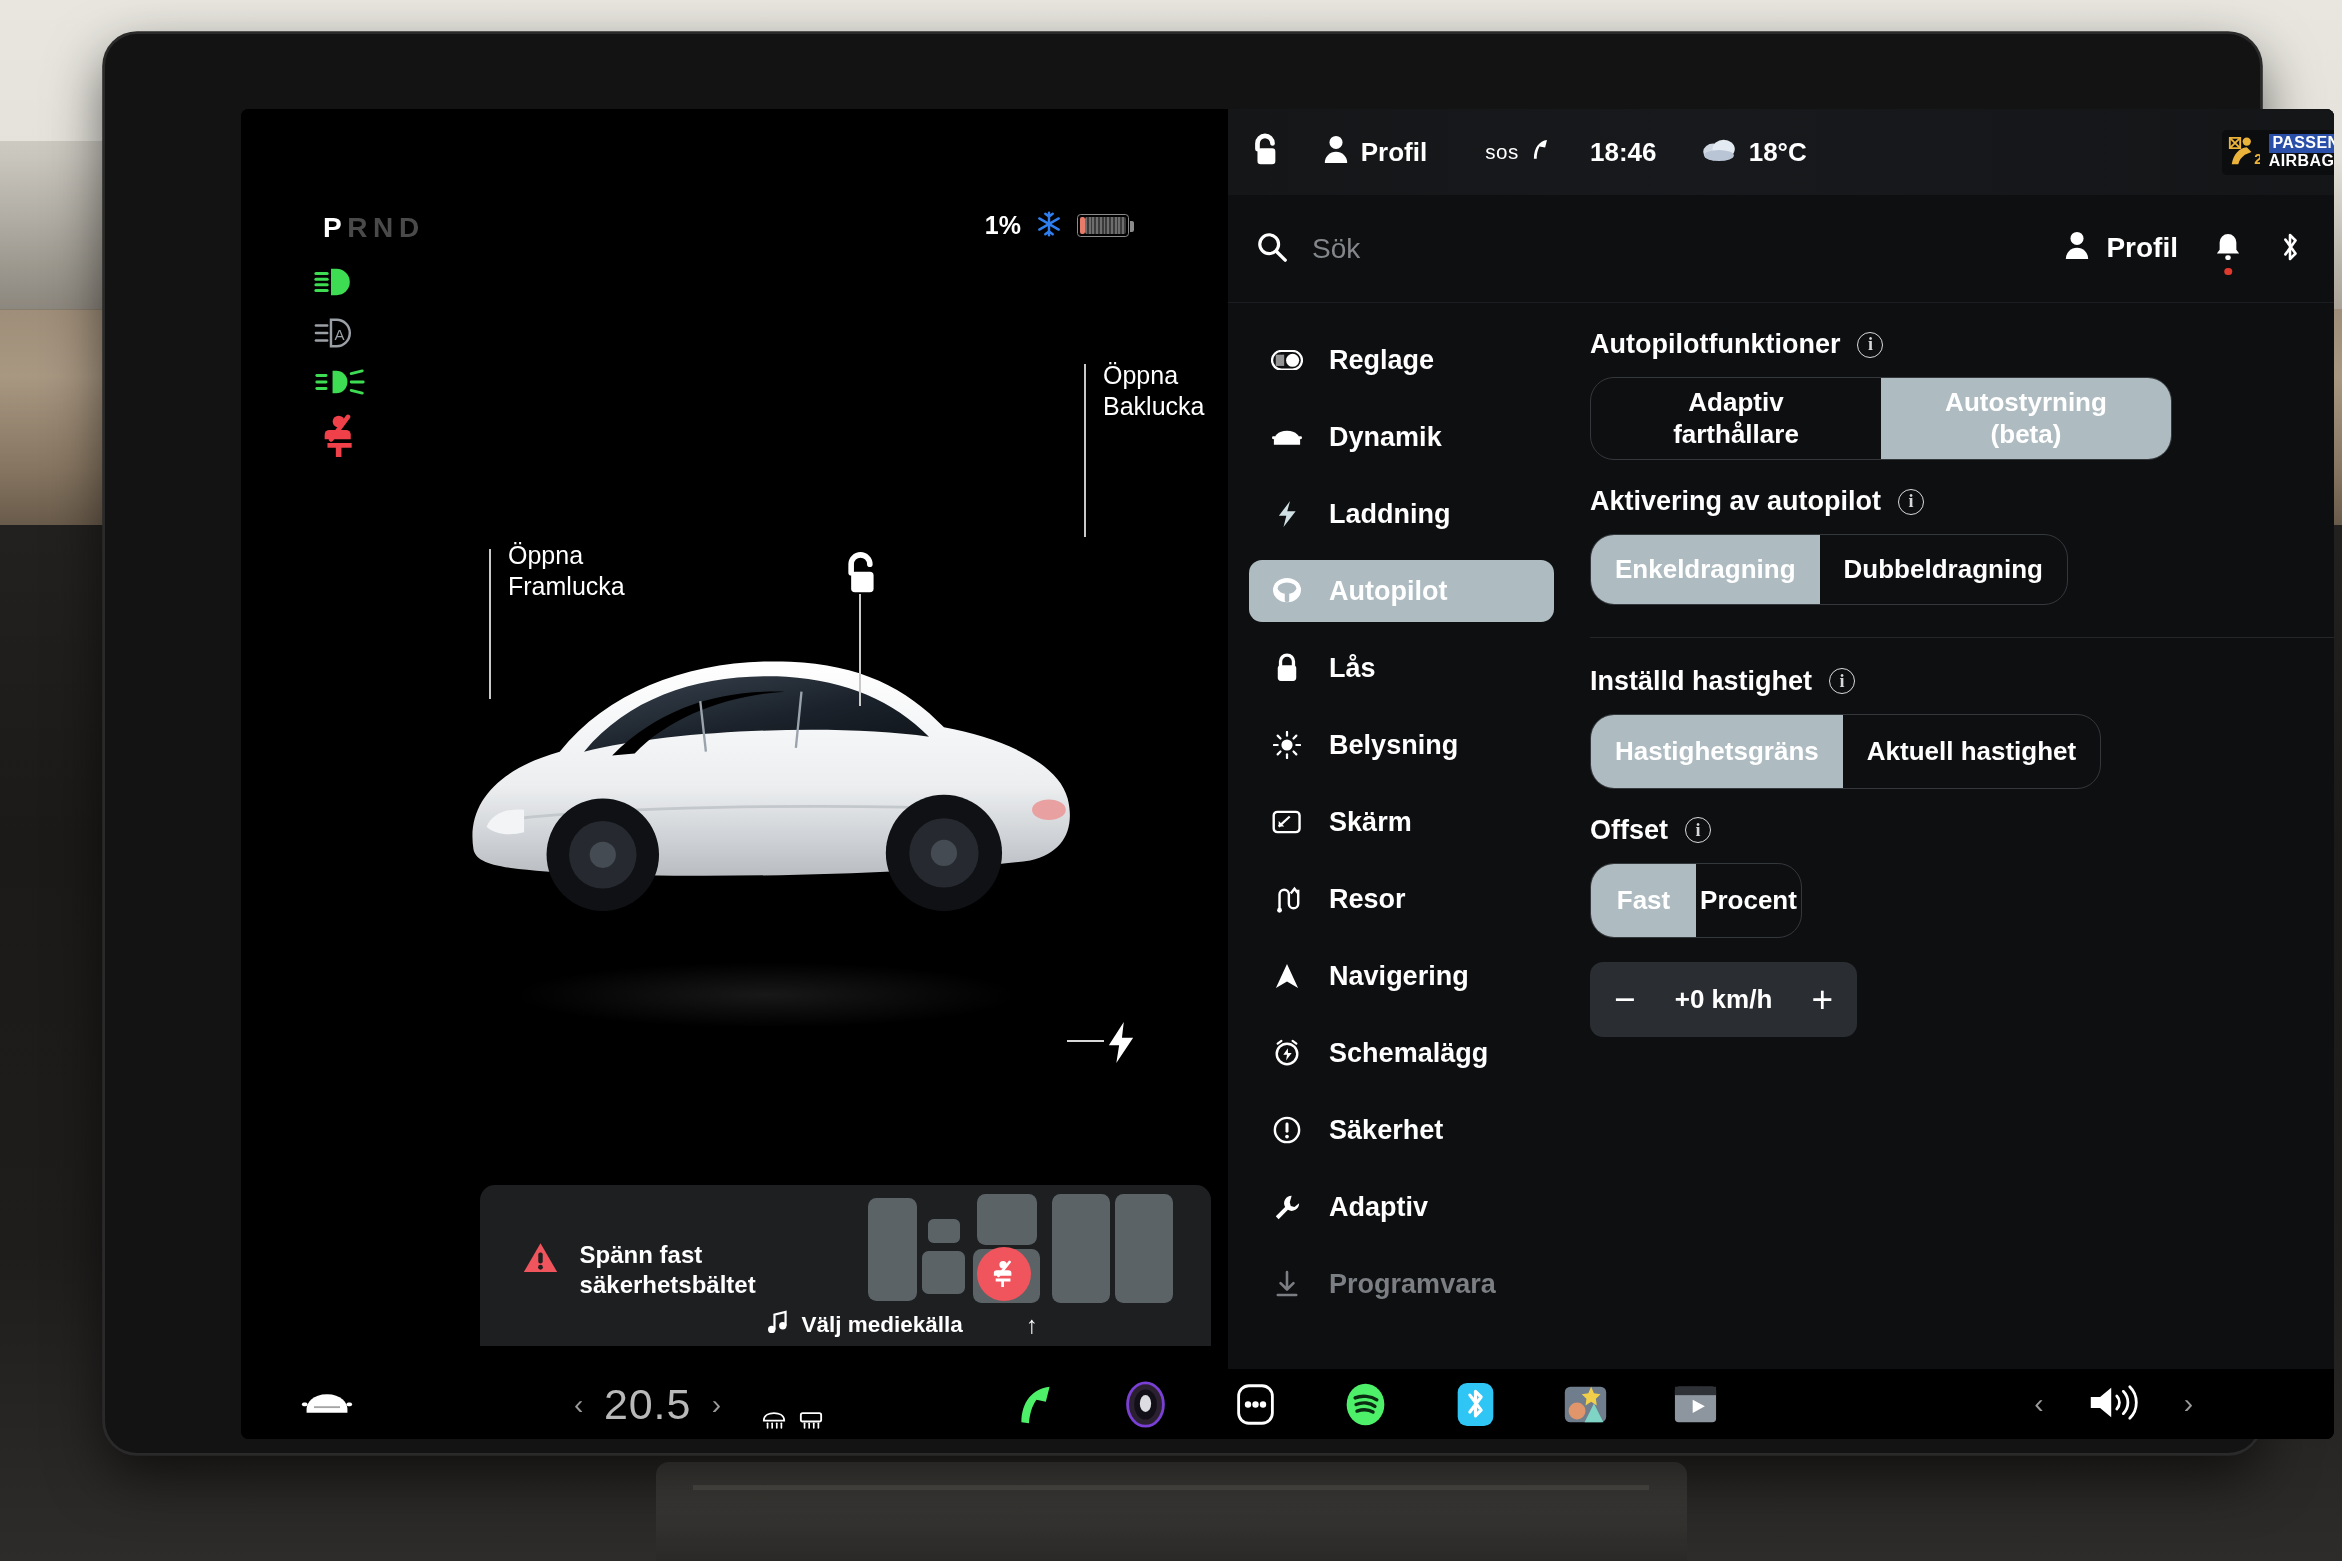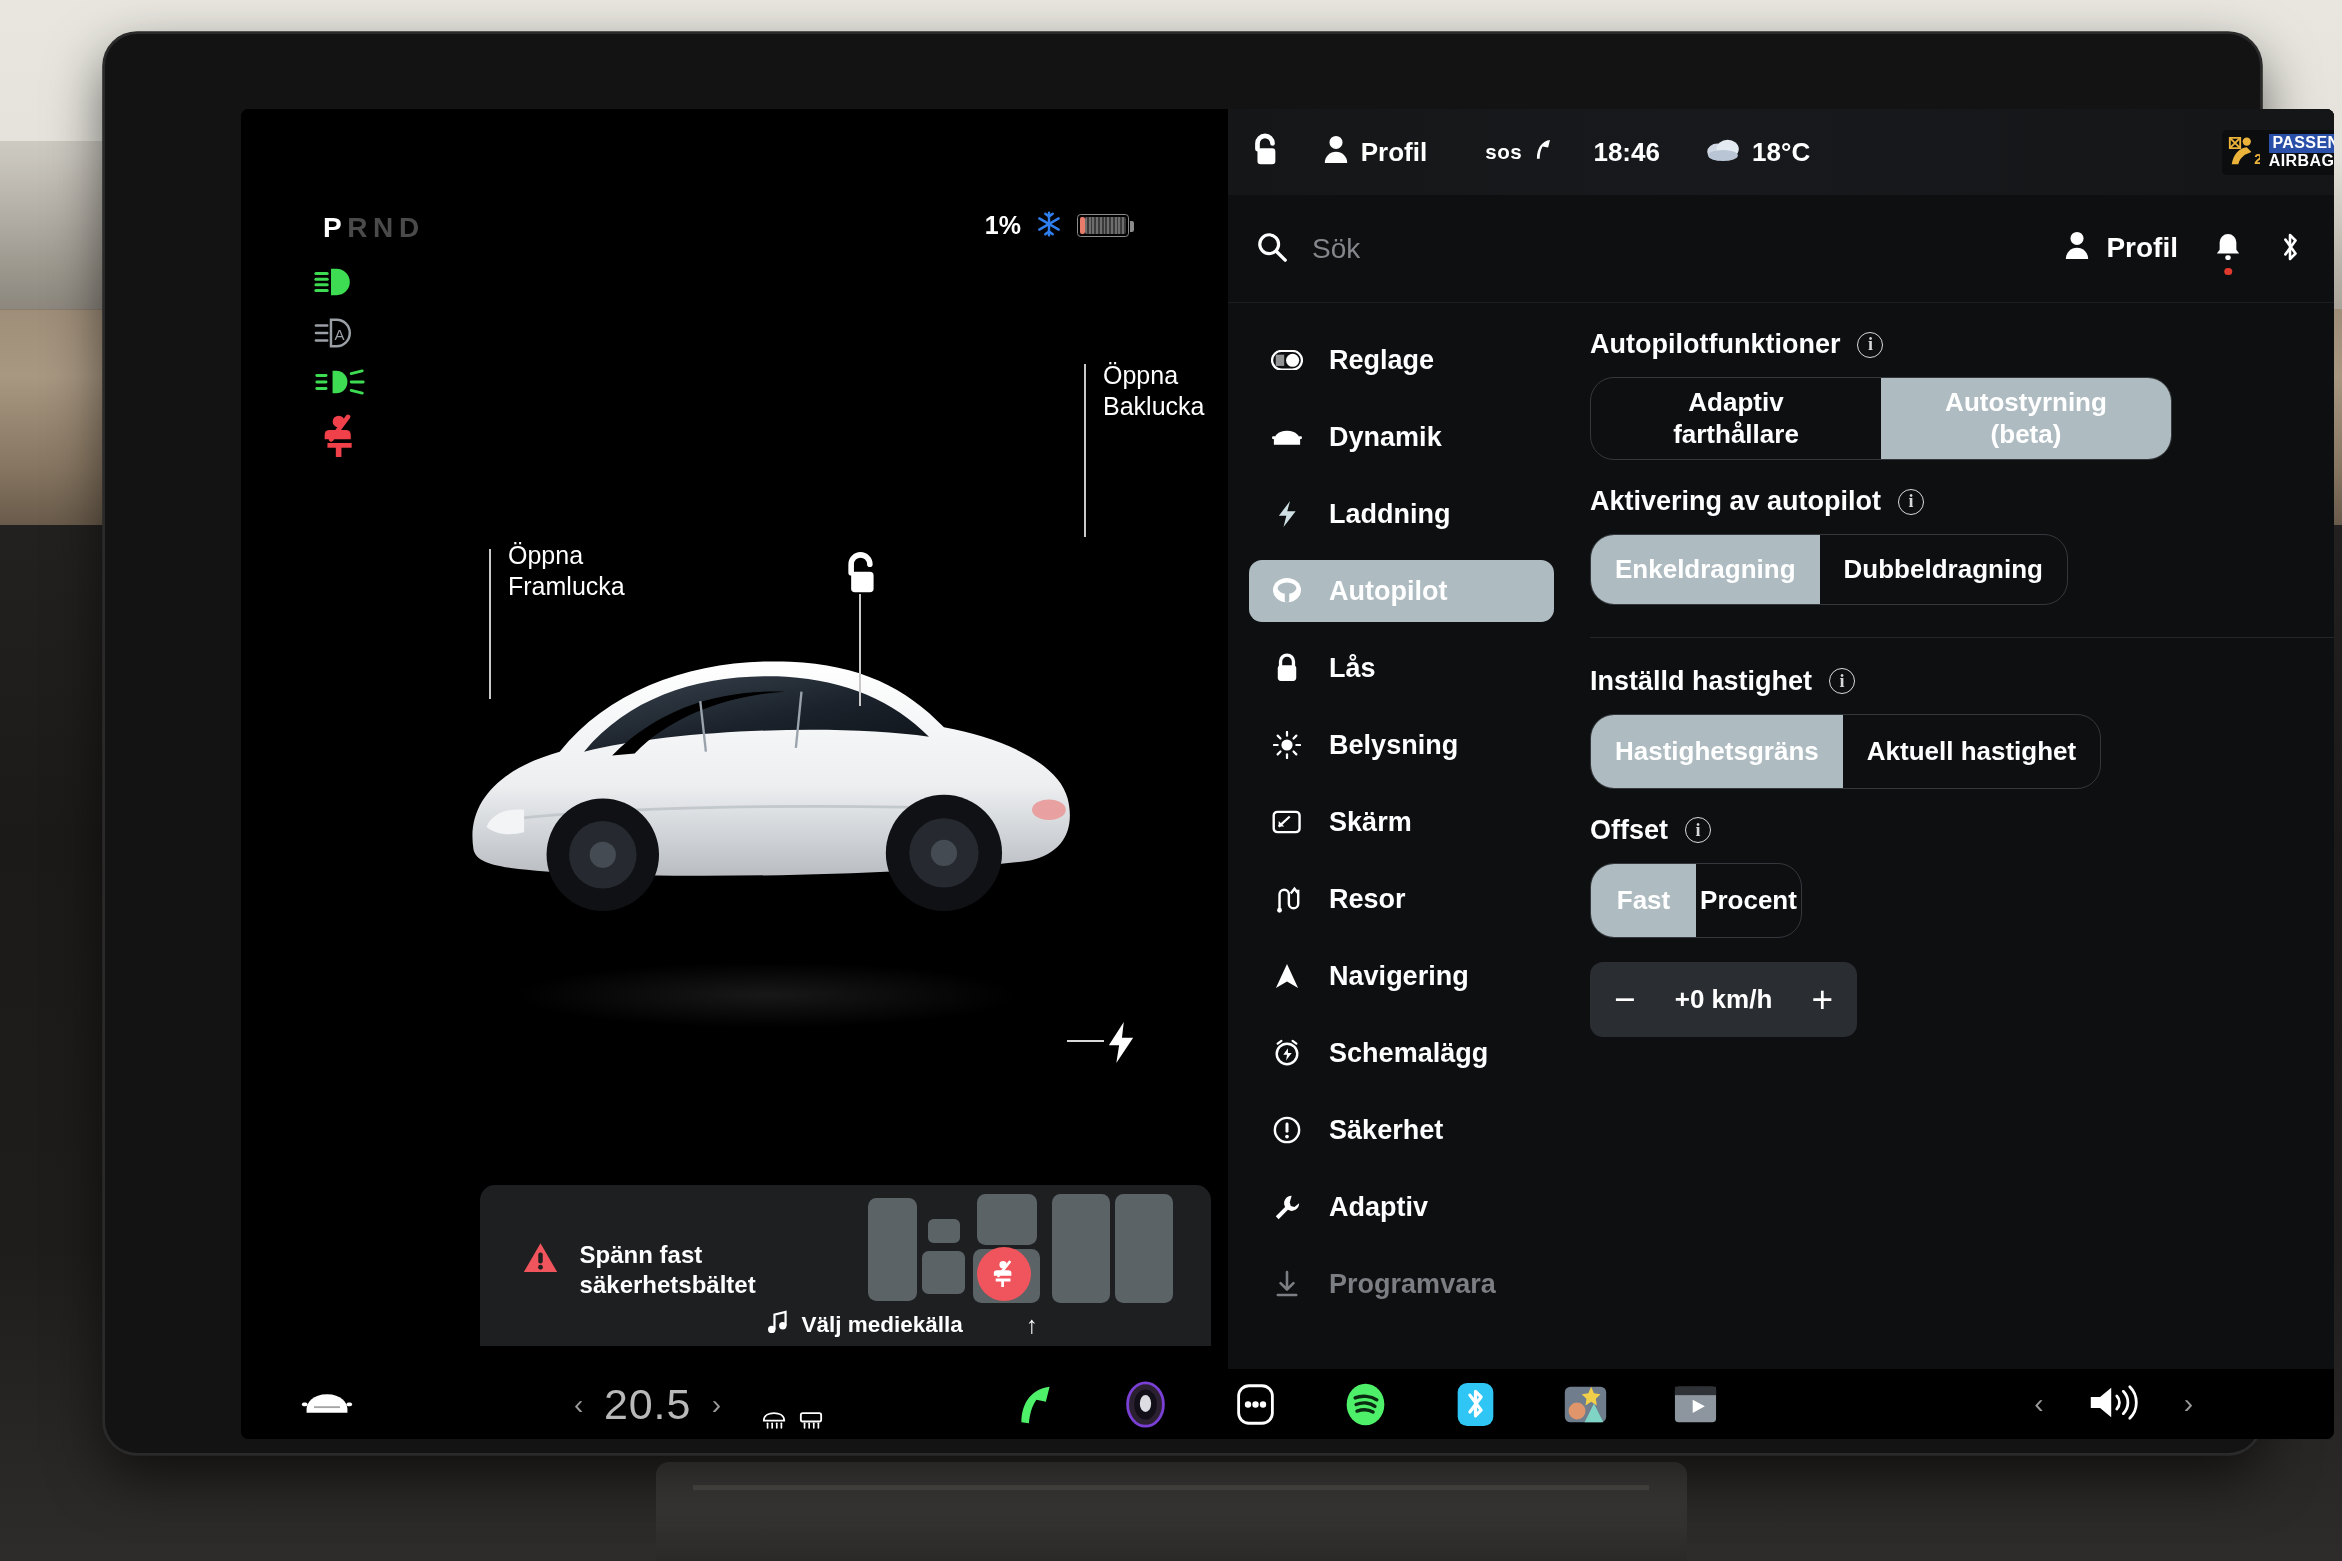--- a/index.html
+++ b/index.html
@@ -393,21 +393,21 @@
       <span class="ts-item" style="margin-right:58px">
         <span>
           <svg width="28" height="30" viewBox="0 0 30 32">
             <circle cx="15" cy="9" r="7" fill="#fff"></circle>
             <path d="M3 31 a12 12 0 0 1 24 0z" fill="#fff"></path>
           </svg>
         </span>
         <span>Profil</span>
       </span>
       <span class="ts-item" style="margin-right:41px">
-        <span style="font-size:20.6px;font-weight:700;letter-spacing:0.5px">sos</span>
+        <span style="font-size:20.6px;font-weight:400;letter-spacing:0.5px">sos</span>
         <span>
           <svg width="19" height="22.5" viewBox="0 0 20 24">
             <path d="M4 22 C4 10 10 3 18 2 L16 10 L10 9 C8 13 7 17 7 22 Z" fill="#fff"></path>
           </svg>
         </span>
       </span>
       <span class="ts-item" style="margin-right:45px">
         <span>18:46</span>
       </span>
       <span class="ts-item">

